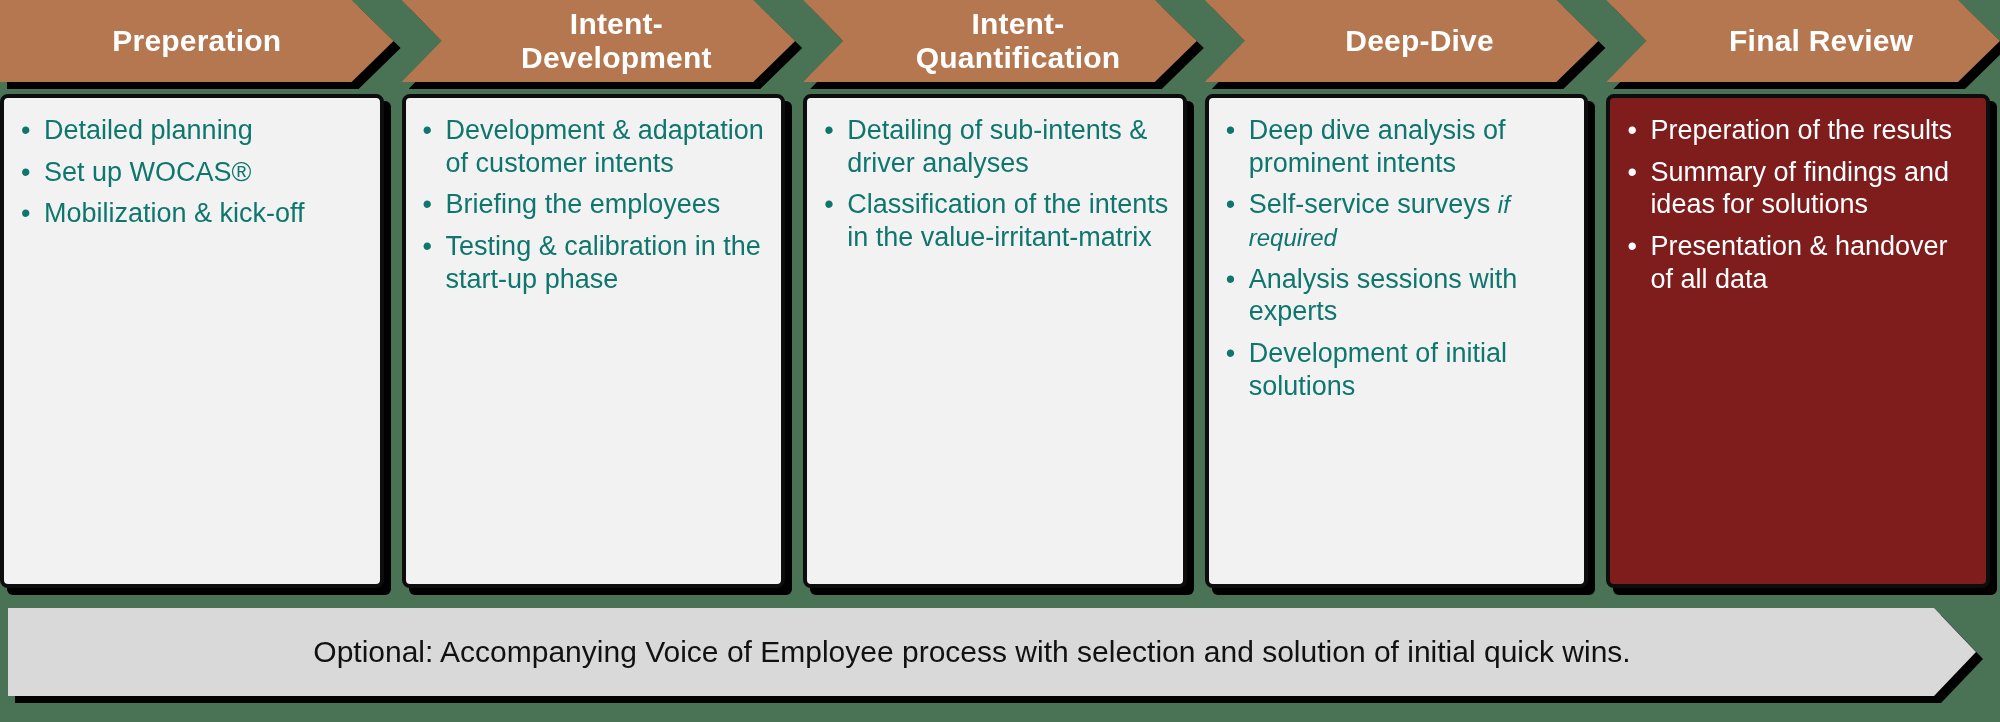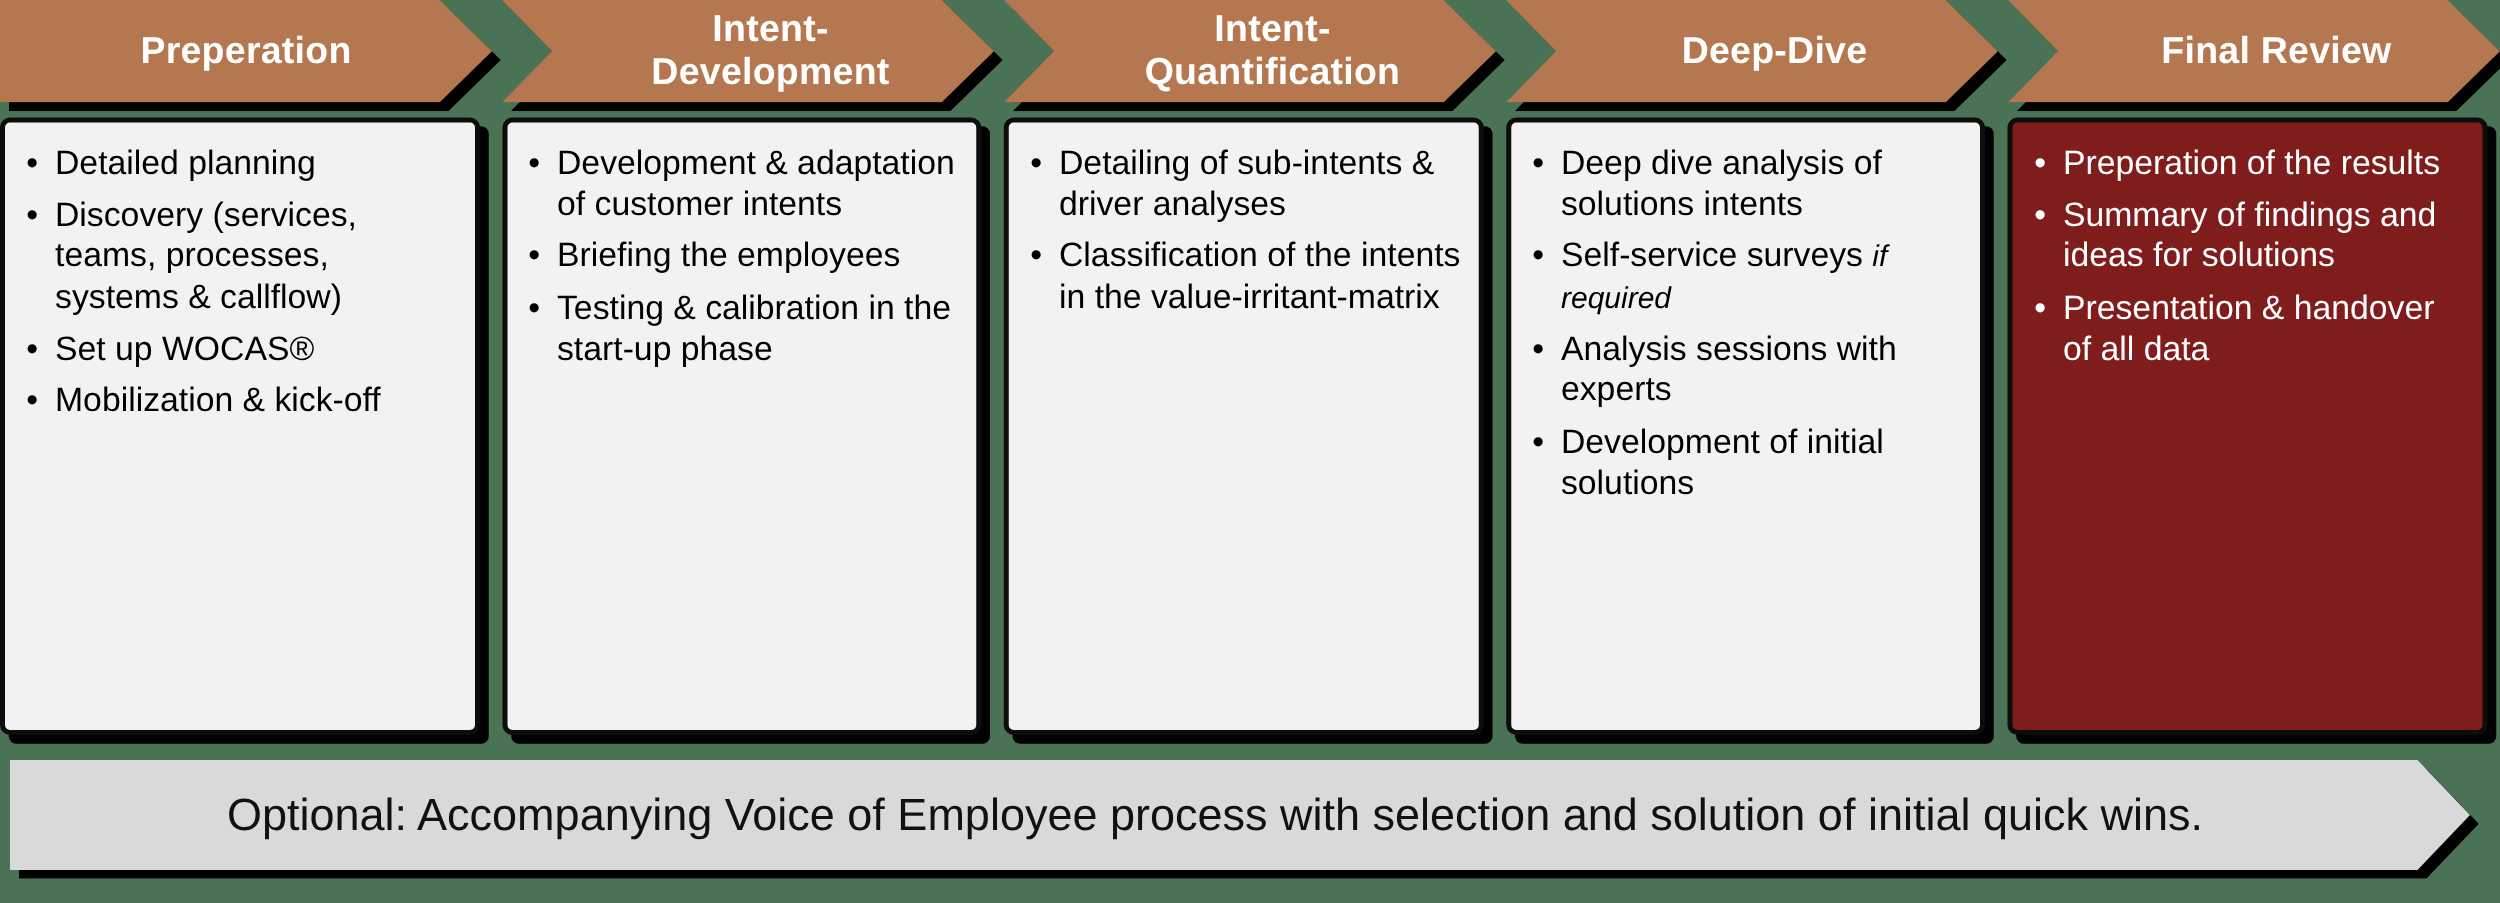--- a/index.html
+++ b/index.html
@@ -130,21 +130,21 @@
   }
 
   ul.bullets {
     margin: 0;
     padding: 0 0 0 26px;
     list-style: none;
   }
 
   ul.bullets li {
     position: relative;
-    color: #000000;
+    color: #0f766e;
     font-size: 27px;
     line-height: 1.21;
     margin-bottom: 9px;
     padding-left: 4px;
   }
 
   .card.dark ul.bullets li {
     color: #ffffff;
   }
 
@@ -188,21 +188,21 @@
 
   .banner {
     background: #d9d9d9;
     display: flex;
     align-items: center;
     justify-content: center;
   }
 
   .banner-text {
     color: #111111;
-    font-size: 36px;
+    font-size: 30px;
     line-height: 1.2;
     text-align: center;
     padding-right: 40px;
   }
 </style>
 </head>
 <body>
 
 <div id="diagram">
 
@@ -213,21 +213,20 @@
         <div class="chevron-shadow"></div>
         <div class="chevron">
           <div class="chevron-label">Preperation</div>
         </div>
       </div>
       <div class="card-wrap">
         <div class="card-shadow"></div>
         <div class="card">
           <ul class="bullets">
             <li>Detailed planning</li>
-            <li>Discovery (services, teams, processes, systems &amp; callflow)</li>
             <li>Set up WOCAS®</li>
             <li>Mobilization &amp; kick-off</li>
           </ul>
         </div>
       </div>
     </div>
 
     <div class="column">
       <div class="chevron-wrap">
         <div class="chevron-shadow"></div>
@@ -271,21 +270,21 @@
       <div class="chevron-wrap">
         <div class="chevron-shadow"></div>
         <div class="chevron">
           <div class="chevron-label">Deep-Dive</div>
         </div>
       </div>
       <div class="card-wrap">
         <div class="card-shadow"></div>
         <div class="card">
           <ul class="bullets">
-            <li>Deep dive analysis of solutions intents</li>
+            <li>Deep dive analysis of prominent intents</li>
             <li><span>Self-service surveys </span><em>if required</em></li>
             <li>Analysis sessions with experts</li>
             <li>Development of initial solutions</li>
           </ul>
         </div>
       </div>
     </div>
 
     <div class="column">
       <div class="chevron-wrap">

